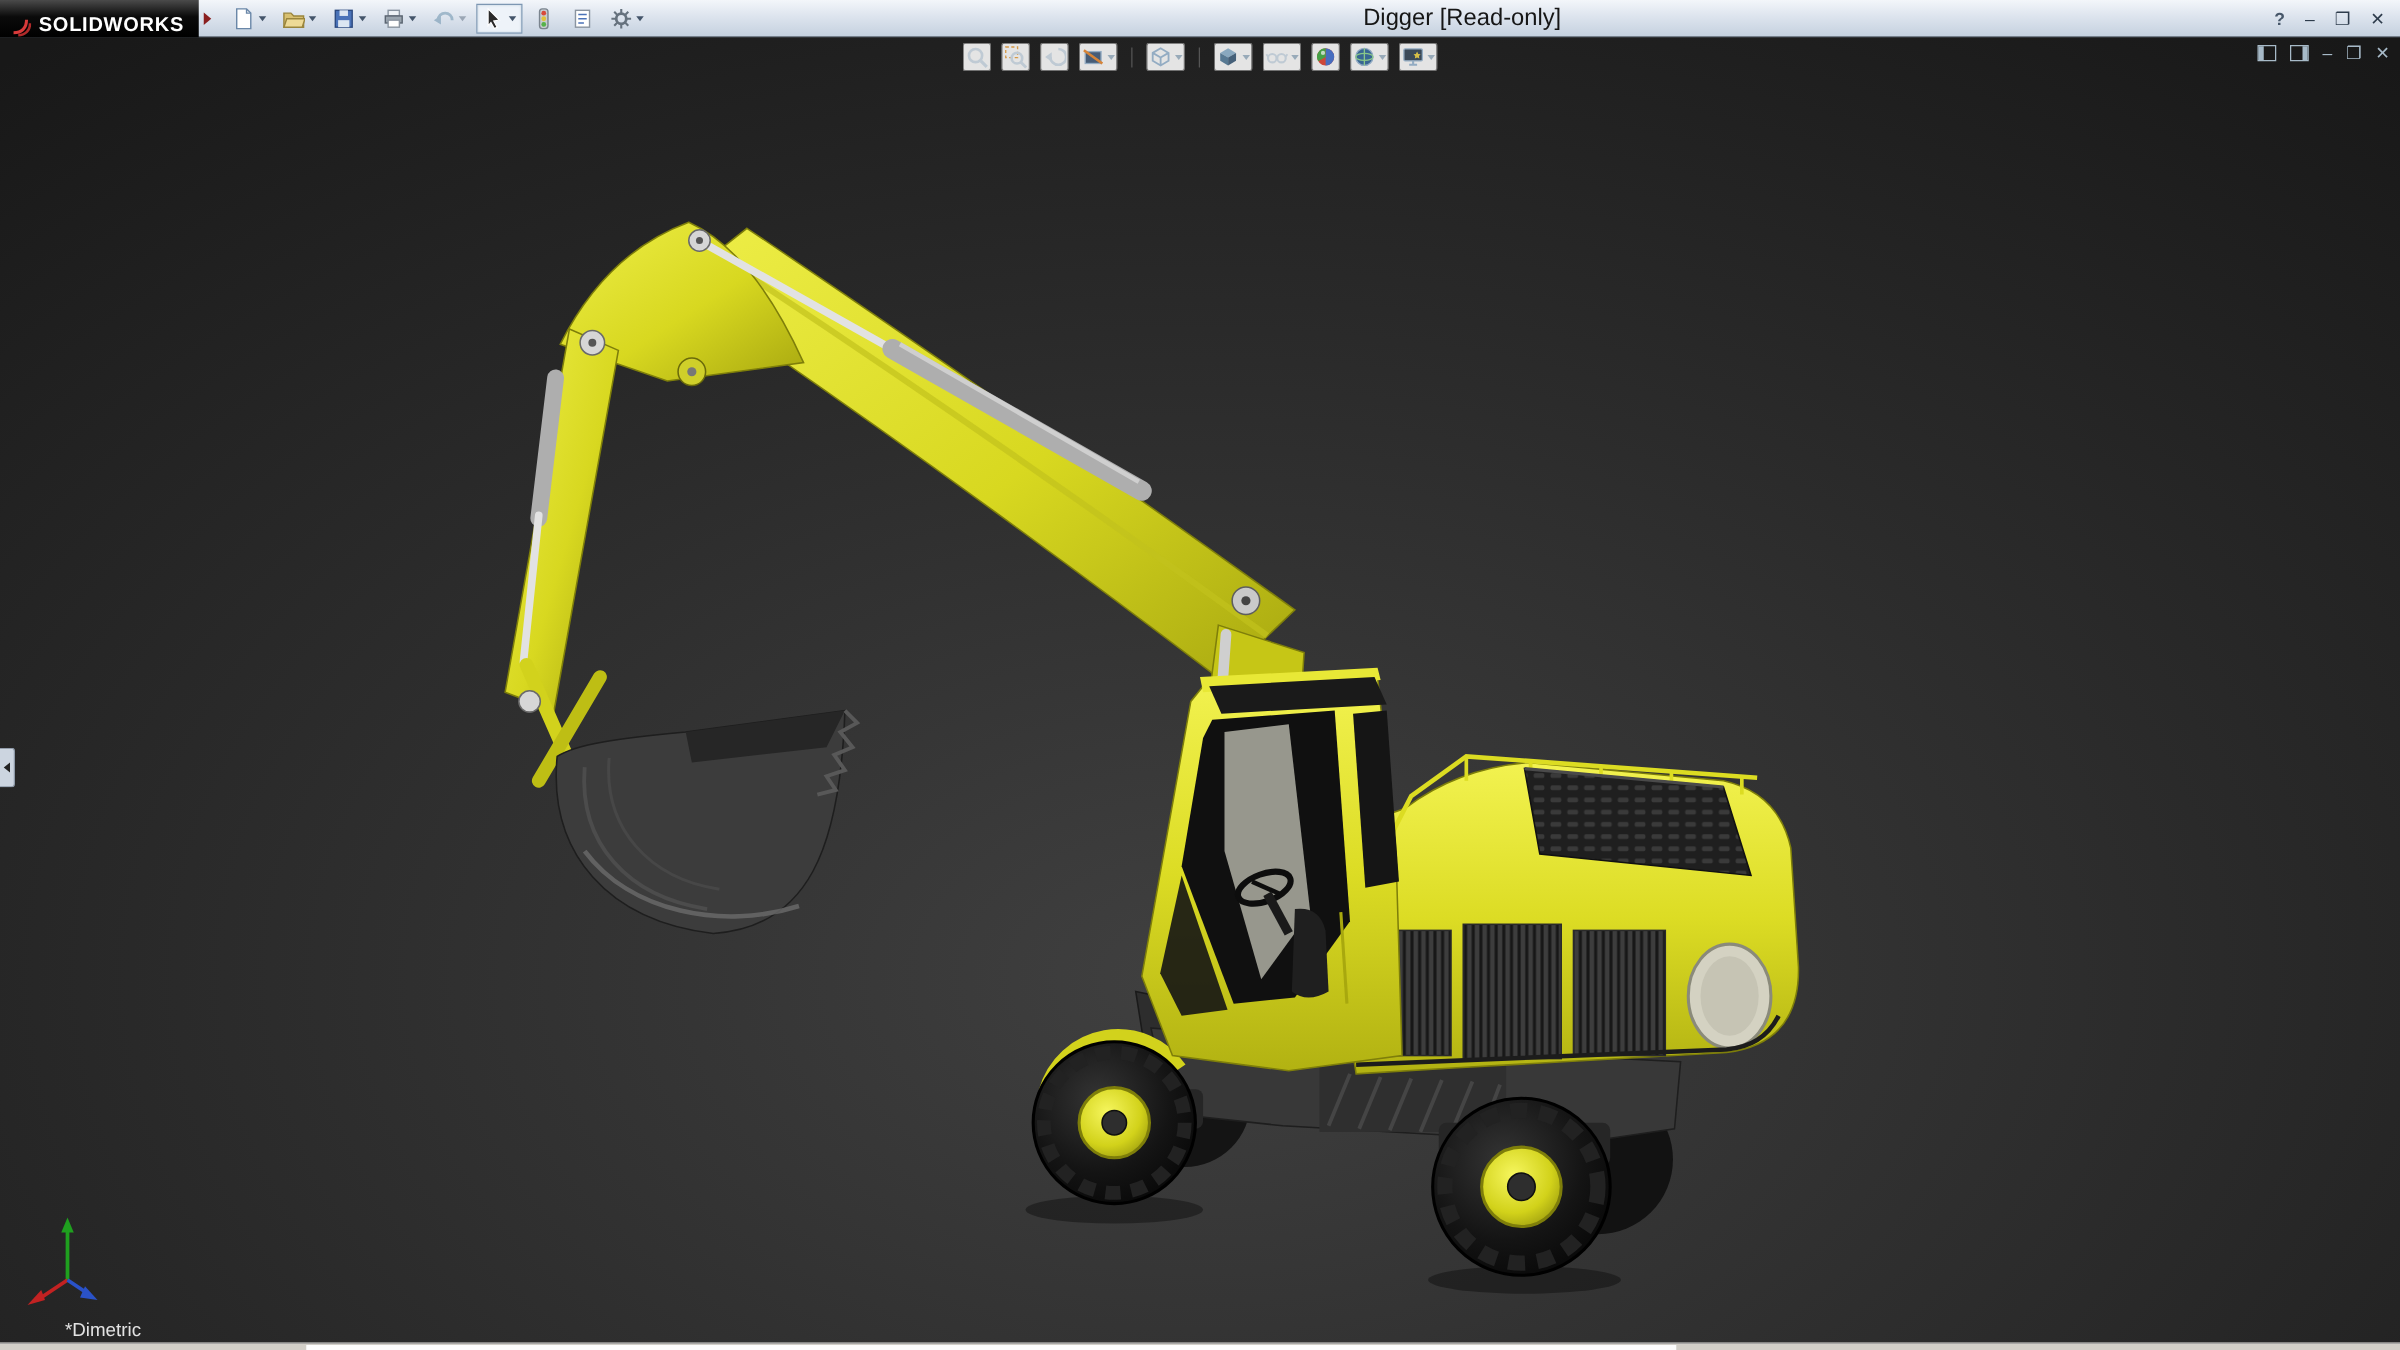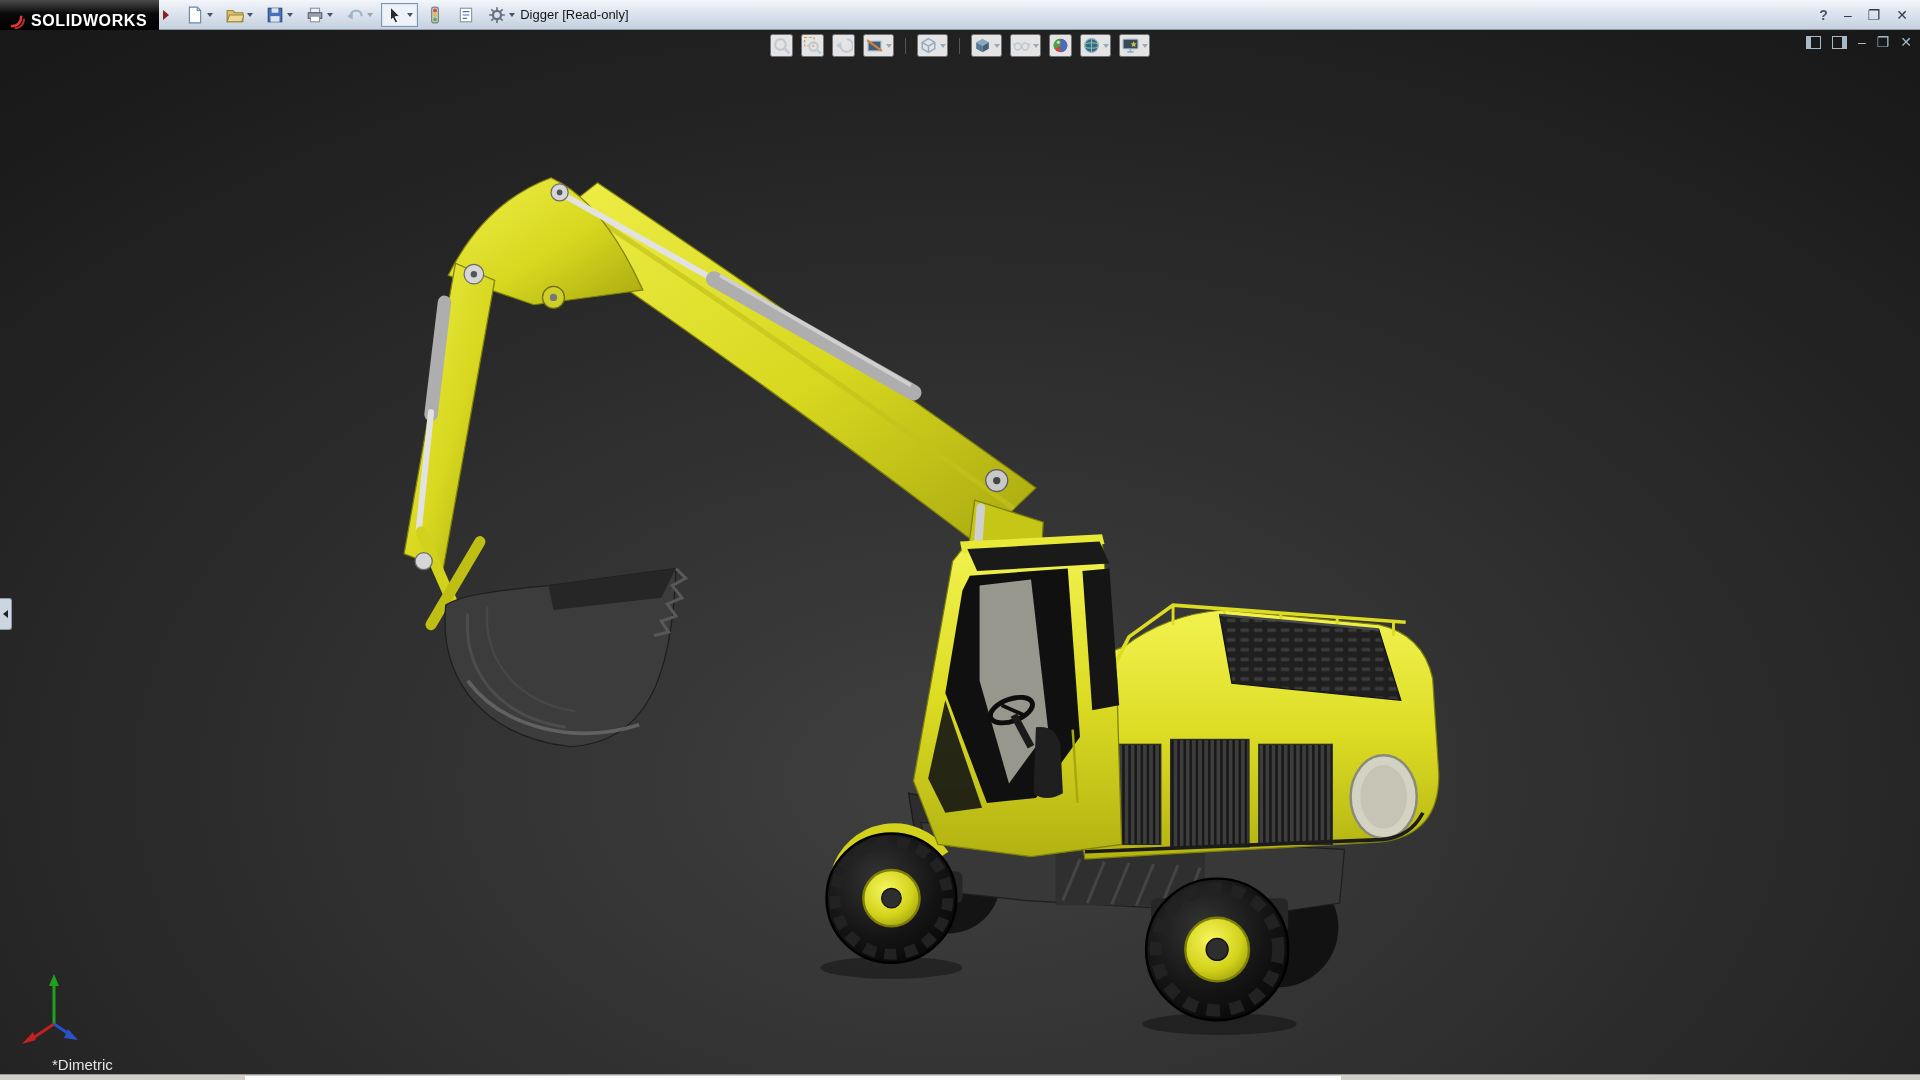--- a/index.html
+++ b/index.html
@@ -17,21 +17,21 @@
   .logo-flyout { width:0; height:0; border-top:5px solid transparent;
     border-bottom:5px solid transparent; border-left:6px solid #8a1f1f; margin-left:4px; }
   .tb { display:flex; align-items:center; padding-left:12px; gap:3px; }
   .tbtn { display:flex; align-items:center; gap:3px; height:24px; padding:2px 4px;
     border:1px solid transparent; background:transparent; cursor:default; }
   .tbtn.active { background:#eef3f9; border:1px solid #7d97b2; box-shadow:inset 0 0 2px #b8c8d8; }
   .tbtn.disabled { opacity:.42; }
   .tbtn svg { width:18px; height:18px; display:block; }
   .caret { width:0; height:0; border-left:3.5px solid transparent;
     border-right:3.5px solid transparent; border-top:4px solid #44556a; }
-  .title { flex:1; font-size:13px; color:#161616; }
+  .title { flex:1; text-align:center; font-size:19px; color:#161616; }
   .winctl { display:flex; align-items:center; gap:16px; padding:0 12px 0 0;
     color:#2e3c4c; font-size:14px; }
   .winctl span { line-height:30px; }
   .help { color:#47576a; font-weight:bold; }
 
   
   .viewport { position:absolute; top:30px; left:0; right:0; bottom:6px;
     background:radial-gradient(ellipse 1500px 950px at 50% 72%, #404040 0%, #2b2b2b 52%, #181818 100%); }
   .model-svg { position:absolute; inset:0; width:100%; height:100%; }
 

